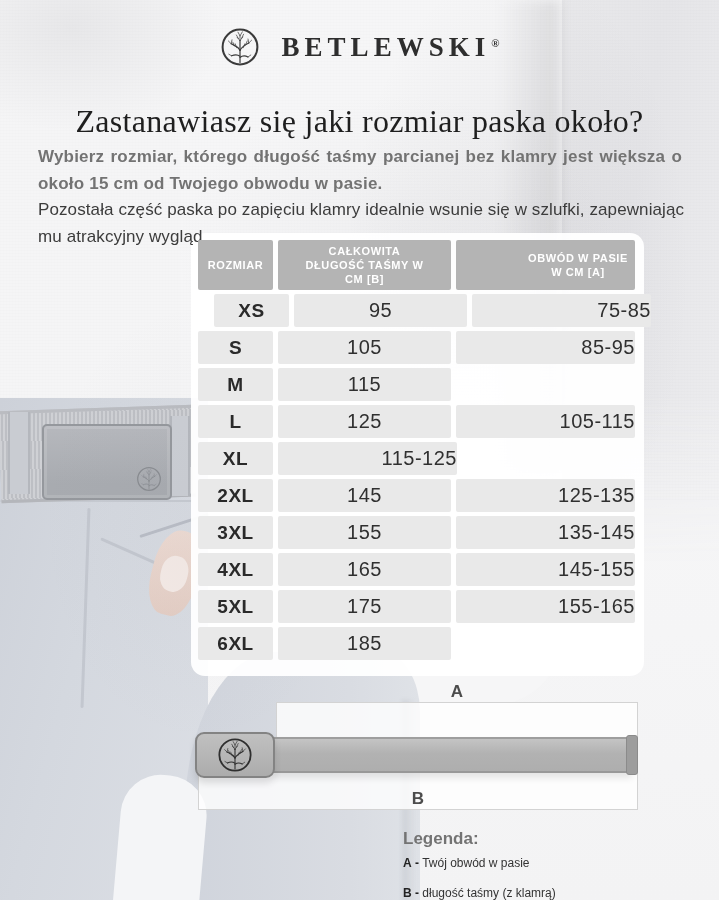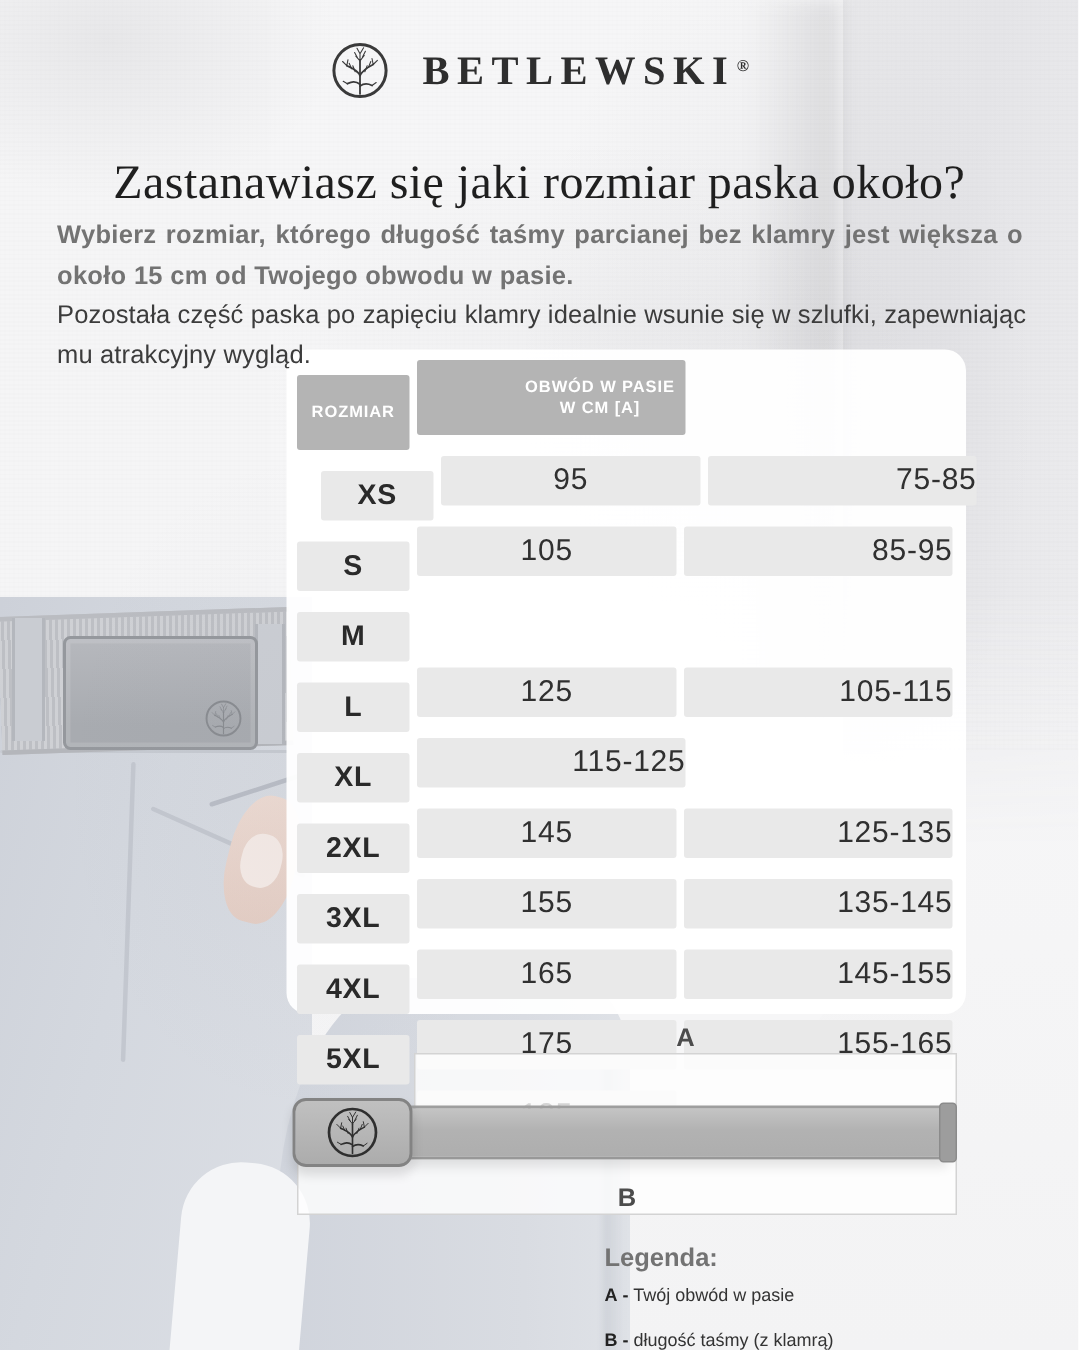--- a/index.html
+++ b/index.html
@@ -72,21 +72,21 @@
      font-size:32px;font-weight:500;color:#1f1f1f;letter-spacing:.3px;}
 
   .para{left:38px;width:644px;font-size:17px;line-height:1.6;}
   .para-bold{top:126px;font-weight:bold;color:#737373;text-align:justify;letter-spacing:.2px;}
   .para-reg{top:179px;font-weight:normal;color:#3c3c3c;letter-spacing:.1px;width:650px;}
 
   .sizetable{left:198px;top:240px;width:437px;}
   .trow{display:flex;gap:5px;}
   .trow + .trow{margin-top:4px;}
   .cell{display:flex;align-items:center;justify-content:center;text-align:center;border-radius:2px;}
-  .c1{width:75px;flex:0 0 auto;margin-top:10px;}
+  .c1{width:75px;flex:0 0 auto;}
   .c2{width:173px;flex:0 0 auto;}
   .c3{width:179px;flex:0 0 auto;justify-content:flex-end;}
   .thead .cell{height:50px;background:#b4b4b4;color:#ffffff;font-weight:bold;font-size:11px;
      letter-spacing:.6px;line-height:1.3;}
   .thead .c2 span{display:inline-block;max-width:118px;}
   .thead .c3 span{display:inline-block;max-width:114px;}
   .tbody .cell{height:33px;background:#e9e9e9;}
   .c-size{font-size:19px;font-weight:bold;color:#2a2a2a;letter-spacing:.5px;}
   .c-val{font-size:20px;color:#303030;letter-spacing:.5px;}
   .tbody .trow{margin-top:4px;}
@@ -179,39 +179,43 @@
 <h1 class="abs title" data-name="page-title">Zastanawiasz się jaki rozmiar paska około?</h1>
 
 <p class="abs para para-bold" data-name="intro-paragraph-bold">Wybierz rozmiar, którego długość taśmy parcianej bez klamry jest większa o około 15 cm od Twojego obwodu w pasie.</p>
 <p class="abs para para-reg" data-name="intro-paragraph-regular">Pozostała część paska po zapięciu klamry idealnie wsunie się w szlufki, zapewniając mu atrakcyjny wygląd.</p>
 
 <div class="abs sizetable" data-name="size-table">
   <div class="trow thead" data-name="size-table-header">
     <div class="cell c1" data-name="column-header-size">
         <span data-name="column-header-size-label">ROZMIAR</span>
       </div>
+    <div class="cell c2" data-name="column-header-length">
+        <span data-name="column-header-length-label">CAŁKOWITA DŁUGOŚĆ TAŚMY W CM [B]</span>
+      </div>
     <div class="cell c3" data-name="column-header-waist">
         <span data-name="column-header-waist-label">OBWÓD W PASIE W CM [A]</span>
       </div>
   </div>
   <div class="tbody" data-name="size-table-body">
   <div class="trow" data-name="table-row">
     <div class="cell c1 c-size" data-name="size-cell">XS</div>
     <div class="cell c2 c-val" data-name="length-cell">95</div>
     <div class="cell c3 c-val" data-name="waist-cell">75-85</div>
   </div>
 
   <div class="trow" data-name="table-row">
     <div class="cell c1 c-size" data-name="size-cell">S</div>
     <div class="cell c2 c-val" data-name="length-cell">105</div>
     <div class="cell c3 c-val" data-name="waist-cell">85-95</div>
   </div>
 
   <div class="trow" data-name="table-row">
     <div class="cell c1 c-size" data-name="size-cell">M</div>
+    <div class="cell c2 c-val" data-name="length-cell">115</div>
   </div>
 
   <div class="trow" data-name="table-row">
     <div class="cell c1 c-size" data-name="size-cell">L</div>
     <div class="cell c2 c-val" data-name="length-cell">125</div>
     <div class="cell c3 c-val" data-name="waist-cell">105-115</div>
   </div>
 
   <div class="trow" data-name="table-row">
     <div class="cell c1 c-size" data-name="size-cell">XL</div>

